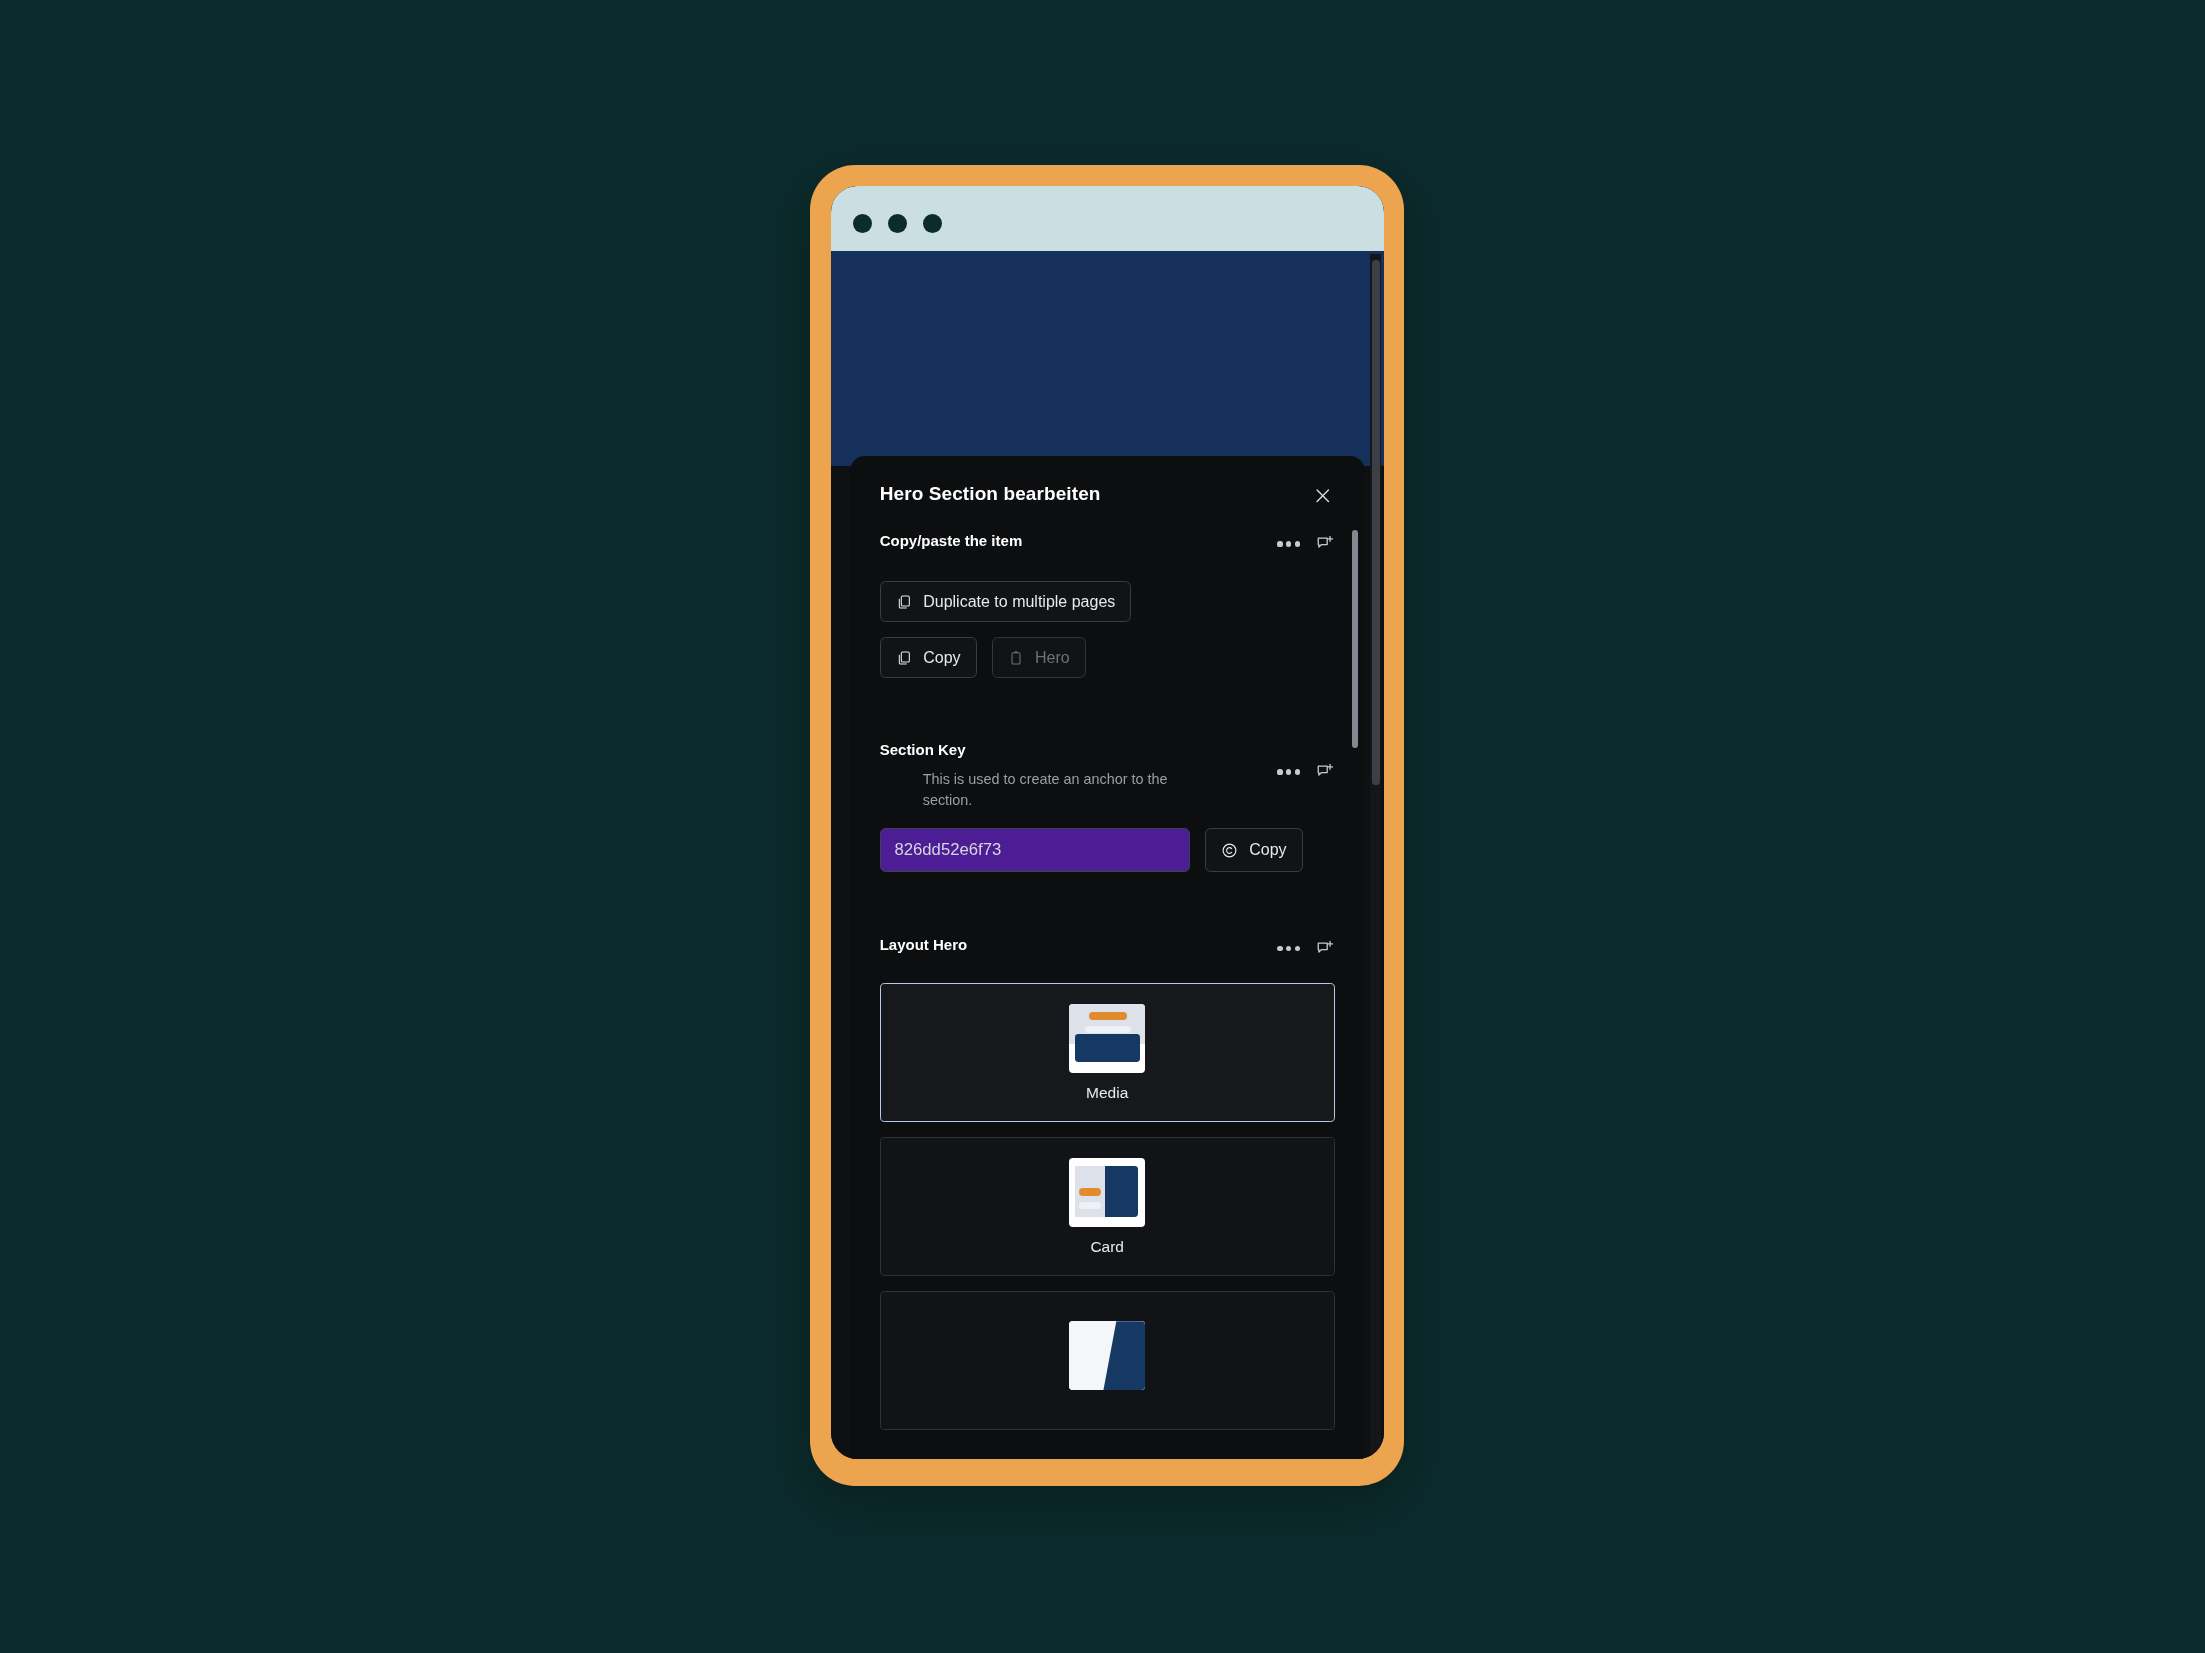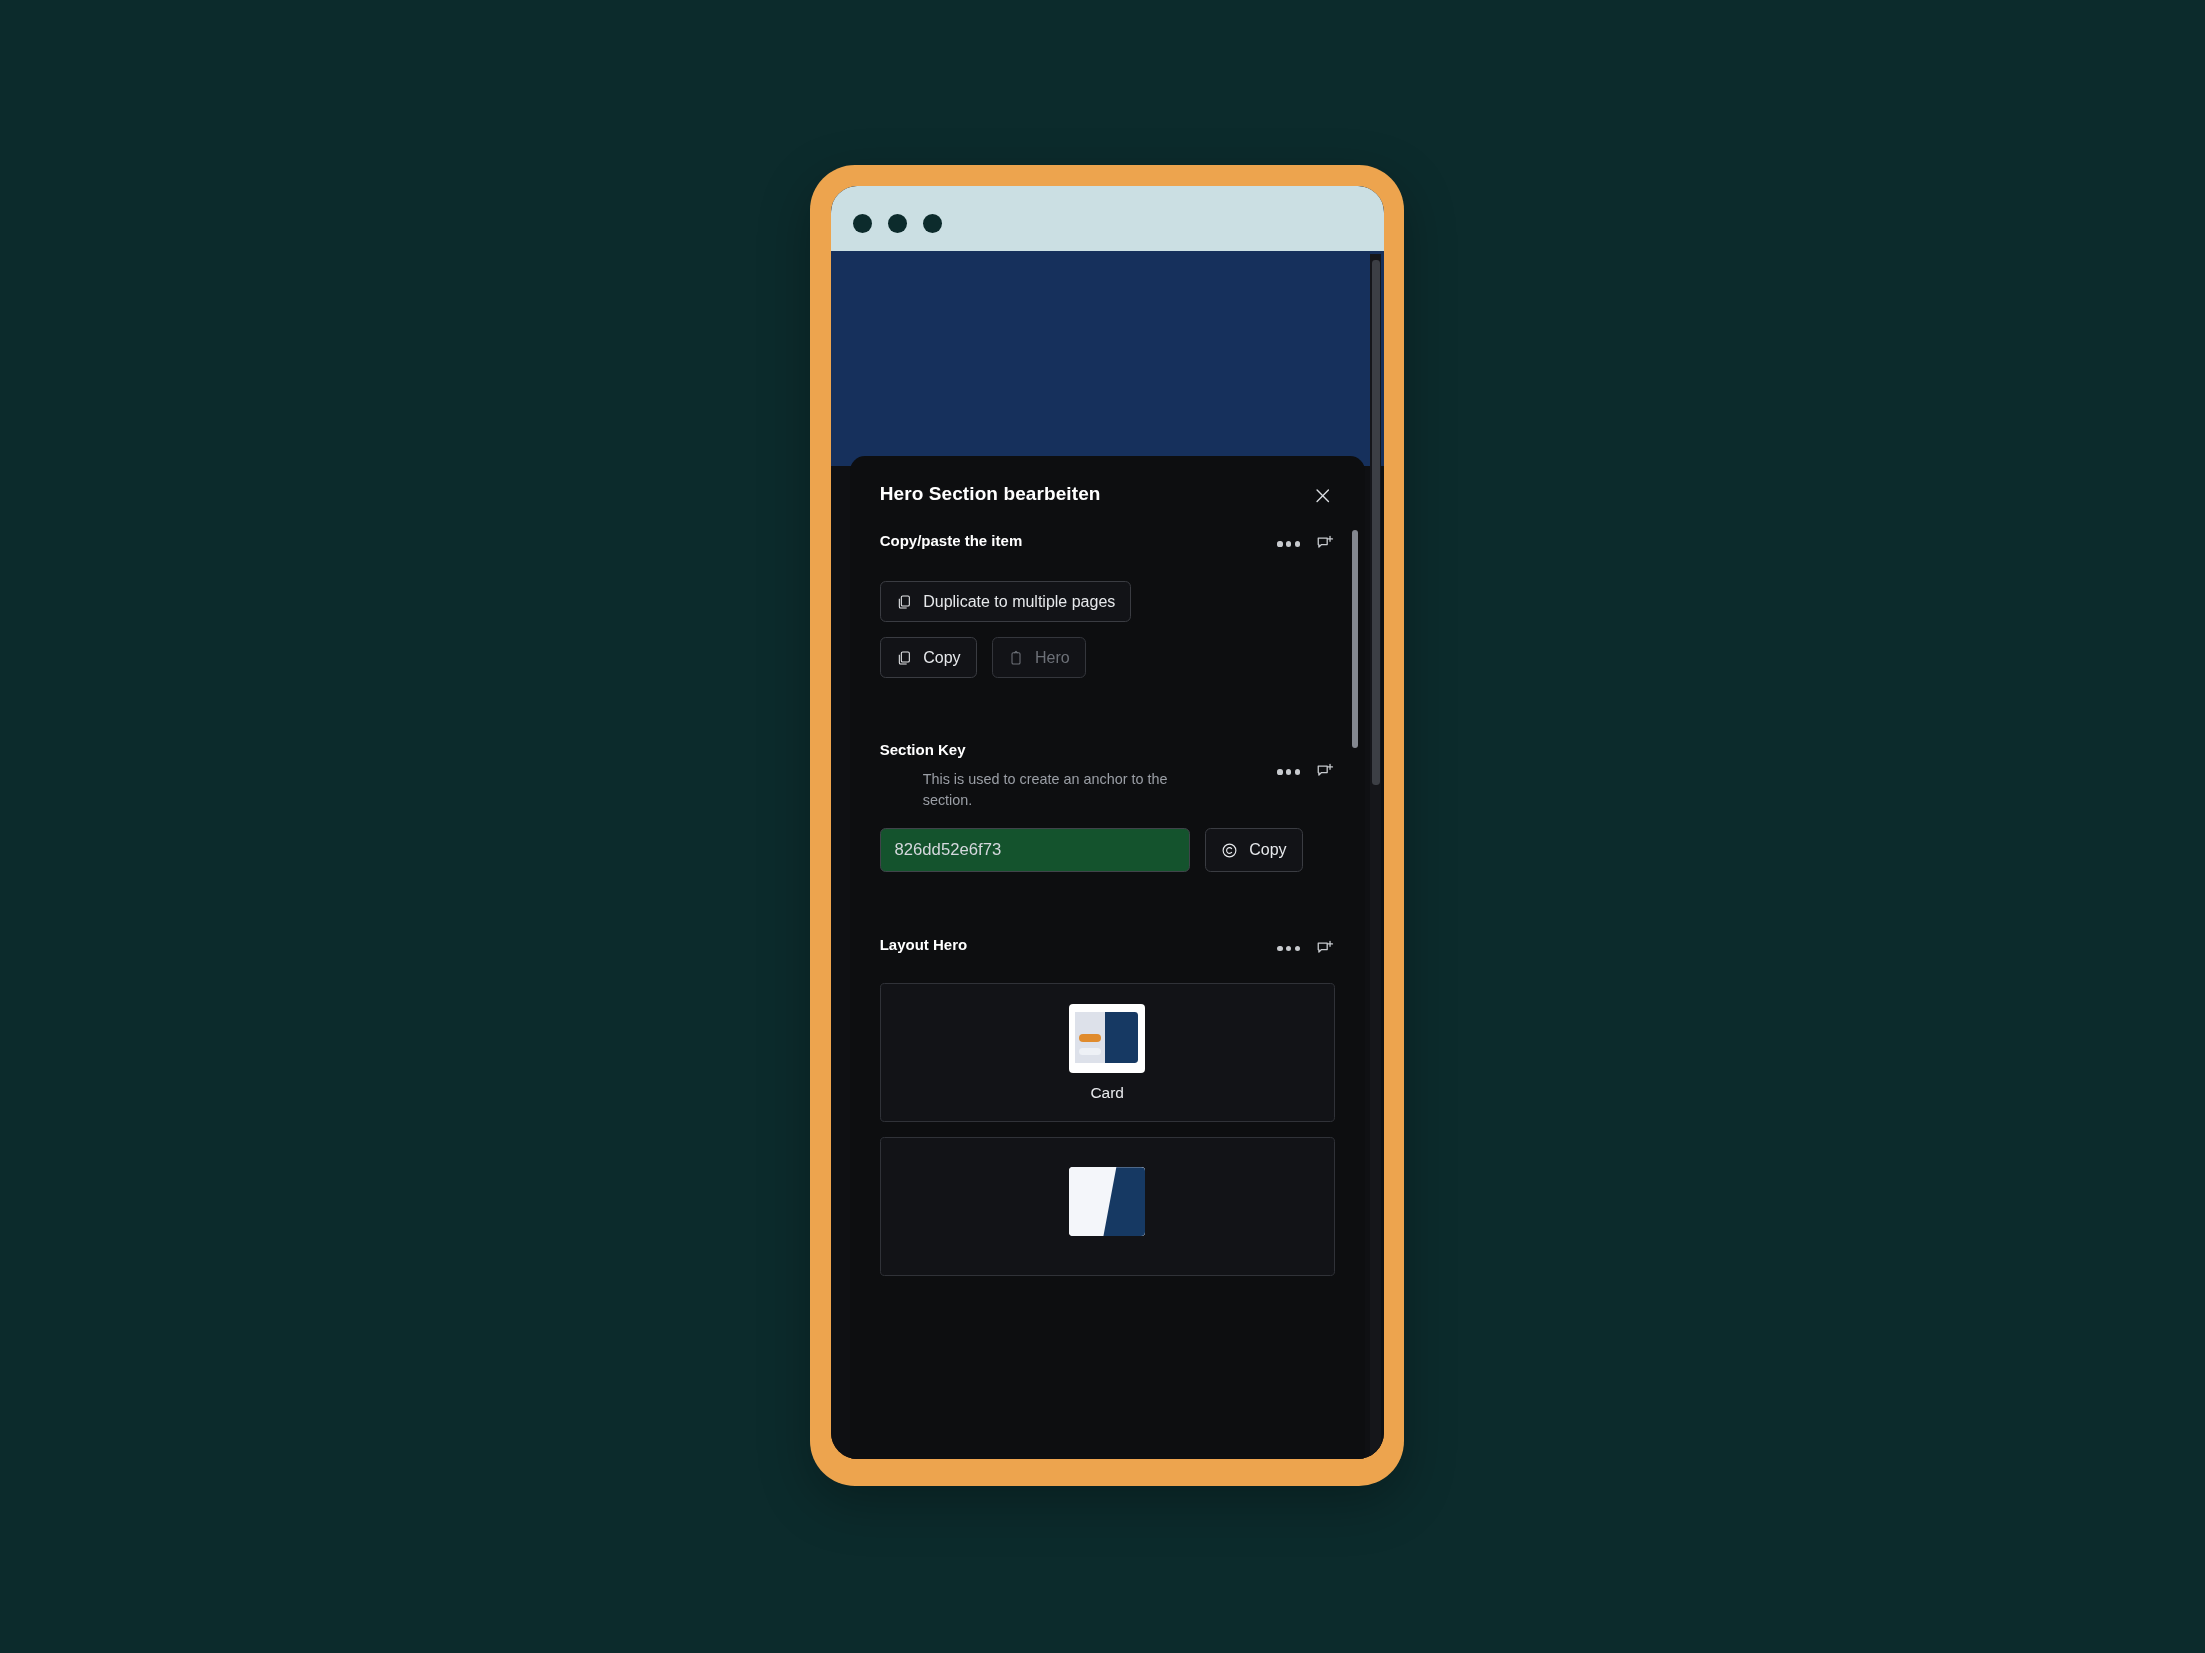--- a/index.html
+++ b/index.html
@@ -215,21 +215,21 @@
     margin-top: 18.4px;
     display: flex;
     align-items: center;
     gap: 15px;
   }
   #section-key-input {
     width: 310px;
     height: 44px;
     border-radius: 5.7px;
     border: 0.6px solid #40434a;
-    background: #14532d;
+    background: #4c1d95;
     color: #d5d8dd;
     font-size: 16.7px;
     padding: 0 13.8px;
     font-family: "Liberation Sans", sans-serif;
     outline: none;
   }
   #section-key-copy-button { height: 44px; }
 
   
   #layout-style-list { margin-top: 17px; }
@@ -494,20 +494,29 @@
                   <path d="M4 5h11v8H8l-3.2 3.2V13H4z"></path>
                   <line x1="18.5" y1="3" x2="18.5" y2="9"></line>
                   <line x1="15.5" y1="6" x2="21.5" y2="6"></line>
                 </svg>
               </span>
             </div>
           </div>
 
           <div id="layout-style-list">
 
+            <div class="layout-card selected">
+              <div class="thumb thumb-media">
+                <span class="panel"></span>
+                <span class="bar-orange"></span>
+                <span class="bar-grey"></span>
+                <span class="navy"></span>
+              </div>
+              <div class="layout-card-label">Media</div>
+            </div>
 
 
             <div class="layout-card">
               <div class="thumb thumb-card">
                 <span class="panel"></span>
                 <span class="navy"></span>
                 <span class="bar-orange"></span>
                 <span class="bar-grey"></span>
               </div>
               <div class="layout-card-label">Card</div>

